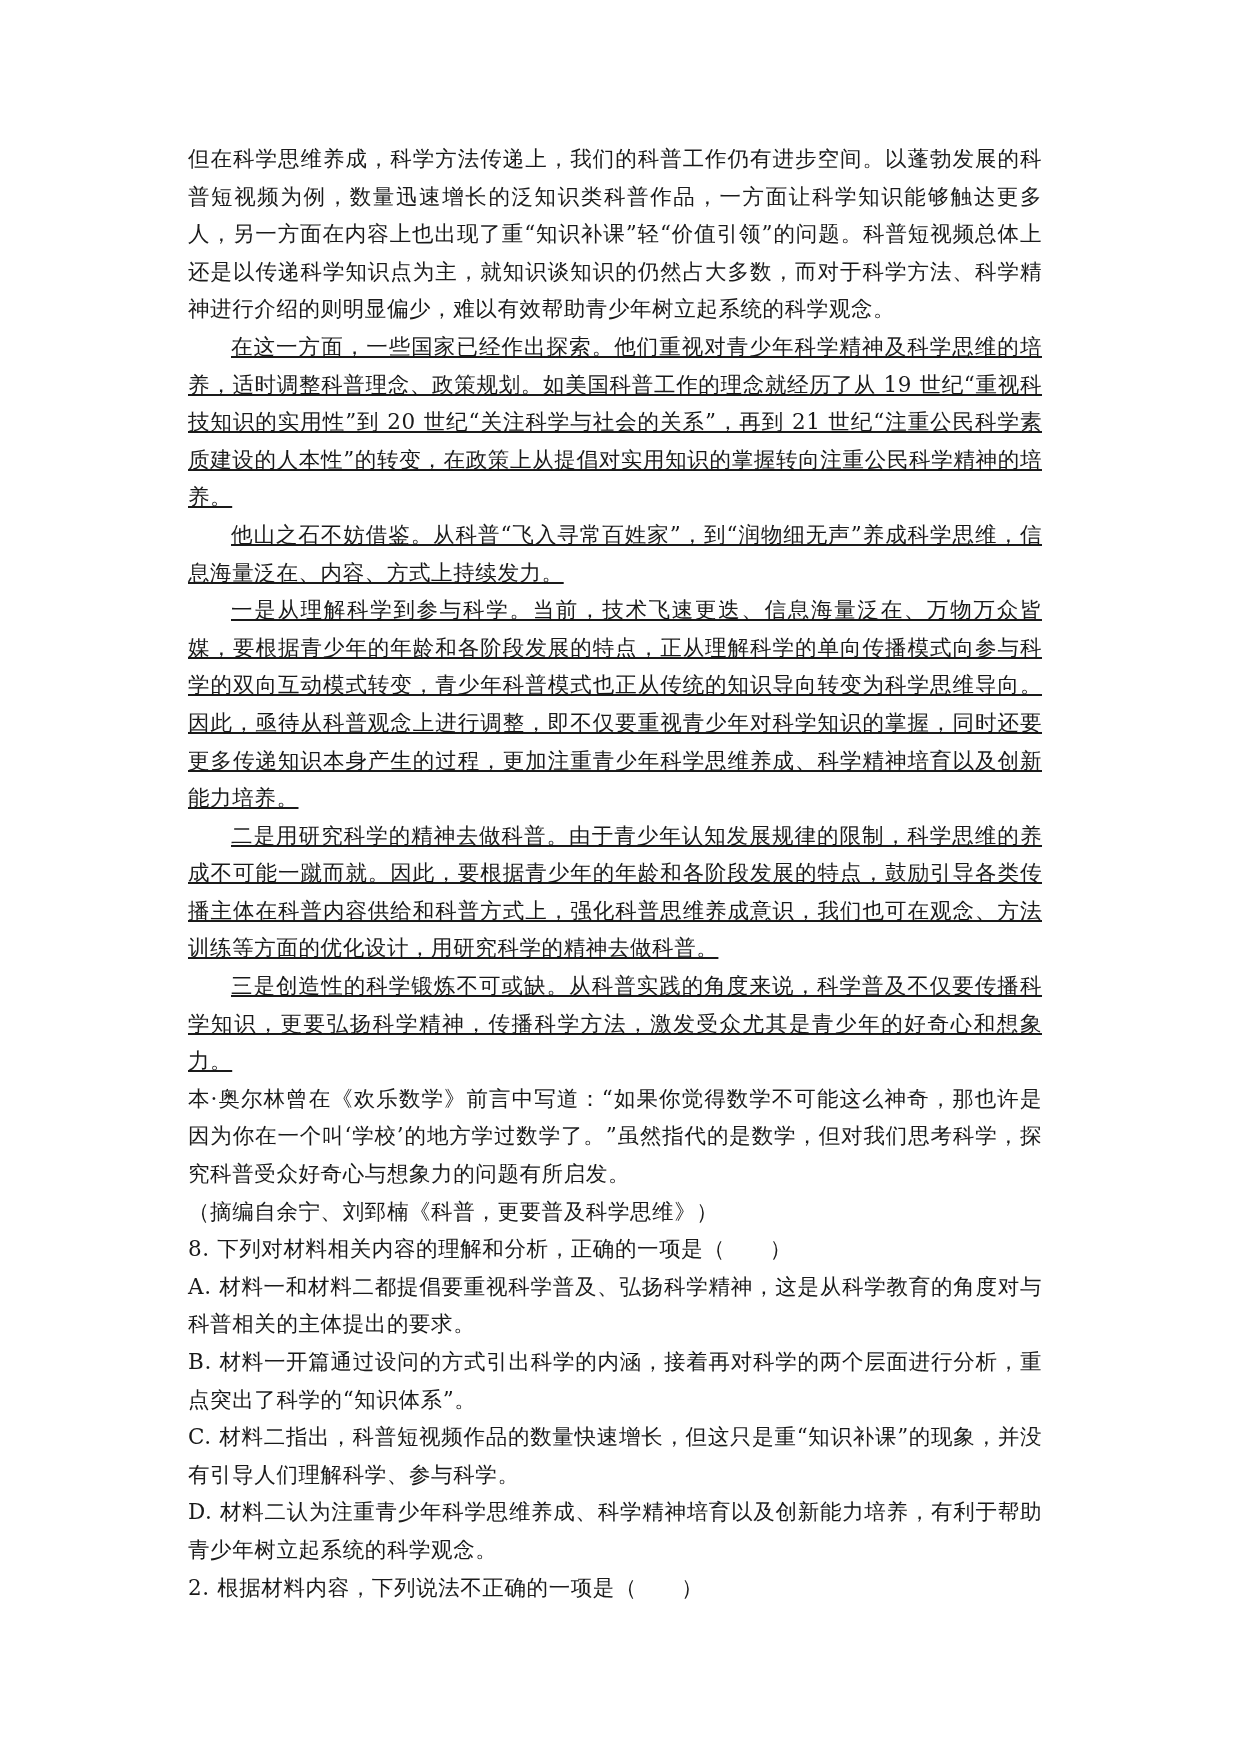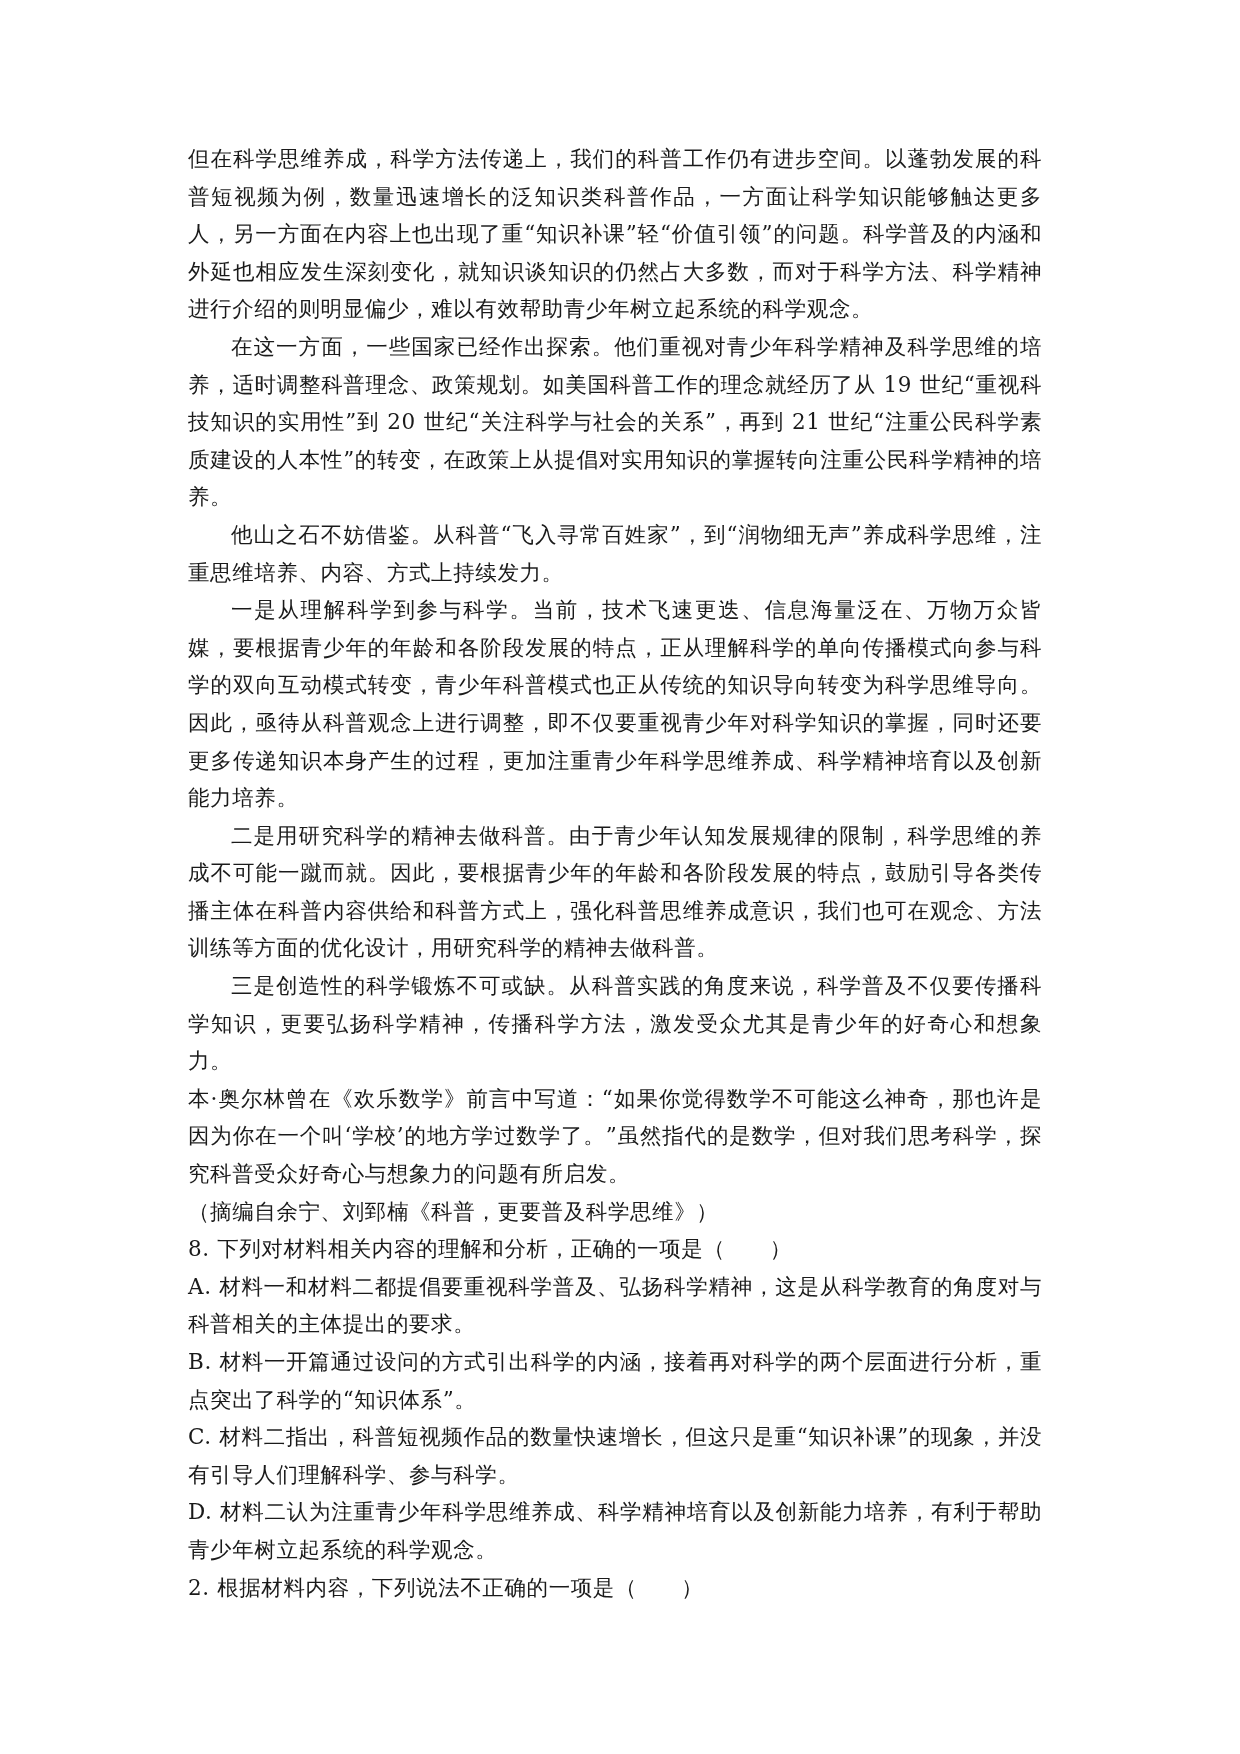--- a/index.html
+++ b/index.html
@@ -11,31 +11,31 @@
     width: 854px;
     font-family: "DejaVu Serif", "Liberation Serif", serif;
     font-size: 21.5px;
     line-height: 37.6px;
     color: #1a1a1a;
     text-align: justify;
     text-justify: inter-character;
     letter-spacing: 0.6px;
   }
   .para { margin: 0; }
-  .indent { text-indent: 2em; }
+  .indent { text-indent: 2em; text-decoration: underline; }
   .source { text-align: left; margin: 0; padding-right: 4px; }
   .q { margin: 0; }
 </style>
 </head>
 <body>
 
 <div class="page">
-  <p class="para">但在科学思维养成，科学方法传递上，我们的科普工作仍有进步空间。以蓬勃发展的科普短视频为例，数量迅速增长的泛知识类科普作品，一方面让科学知识能够触达更多人，另一方面在内容上也出现了重“知识补课”轻“价值引领”的问题。科学普及的内涵和外延也相应发生深刻变化，就知识谈知识的仍然占大多数，而对于科学方法、科学精神进行介绍的则明显偏少，难以有效帮助青少年树立起系统的科学观念。</p>
+  <p class="para">但在科学思维养成，科学方法传递上，我们的科普工作仍有进步空间。以蓬勃发展的科普短视频为例，数量迅速增长的泛知识类科普作品，一方面让科学知识能够触达更多人，另一方面在内容上也出现了重“知识补课”轻“价值引领”的问题。科普短视频总体上还是以传递科学知识点为主，就知识谈知识的仍然占大多数，而对于科学方法、科学精神进行介绍的则明显偏少，难以有效帮助青少年树立起系统的科学观念。</p>
   <p class="para indent">在这一方面，一些国家已经作出探索。他们重视对青少年科学精神及科学思维的培养，适时调整科普理念、政策规划。如美国科普工作的理念就经历了从 19 世纪“重视科技知识的实用性”到 20 世纪“关注科学与社会的关系”，再到 21 世纪“注重公民科学素质建设的人本性”的转变，在政策上从提倡对实用知识的掌握转向注重公民科学精神的培养。</p>
-  <p class="para indent">他山之石不妨借鉴。从科普“飞入寻常百姓家”，到“润物细无声”养成科学思维，注重思维培养、内容、方式上持续发力。</p>
+  <p class="para indent">他山之石不妨借鉴。从科普“飞入寻常百姓家”，到“润物细无声”养成科学思维，信息海量泛在、内容、方式上持续发力。</p>
   <p class="para indent">一是从理解科学到参与科学。当前，技术飞速更迭、信息海量泛在、万物万众皆媒，要根据青少年的年龄和各阶段发展的特点，正从理解科学的单向传播模式向参与科学的双向互动模式转变，青少年科普模式也正从传统的知识导向转变为科学思维导向。因此，亟待从科普观念上进行调整，即不仅要重视青少年对科学知识的掌握，同时还要更多传递知识本身产生的过程，更加注重青少年科学思维养成、科学精神培育以及创新能力培养。</p>
   <p class="para indent">二是用研究科学的精神去做科普。由于青少年认知发展规律的限制，科学思维的养成不可能一蹴而就。因此，要根据青少年的年龄和各阶段发展的特点，鼓励引导各类传播主体在科普内容供给和科普方式上，强化科普思维养成意识，我们也可在观念、方法训练等方面的优化设计，用研究科学的精神去做科普。</p>
   <p class="para indent">三是创造性的科学锻炼不可或缺。从科普实践的角度来说，科学普及不仅要传播科学知识，更要弘扬科学精神，传播科学方法，激发受众尤其是青少年的好奇心和想象力。</p>
   <p class="para">本·奥尔林曾在《欢乐数学》前言中写道：“如果你觉得数学不可能这么神奇，那也许是因为你在一个叫‘学校’的地方学过数学了。”虽然指代的是数学，但对我们思考科学，探究科普受众好奇心与想象力的问题有所启发。</p>
   <p class="source">（摘编自余宁、刘郅楠《科普，更要普及科学思维》）</p>
 
   <div>
     <p class="q">8. 下列对材料相关内容的理解和分析，正确的一项是（　　）</p>
     <p class="q">A. 材料一和材料二都提倡要重视科学普及、弘扬科学精神，这是从科学教育的角度对与科普相关的主体提出的要求。</p>
     <p class="q">B. 材料一开篇通过设问的方式引出科学的内涵，接着再对科学的两个层面进行分析，重点突出了科学的“知识体系”。</p>

